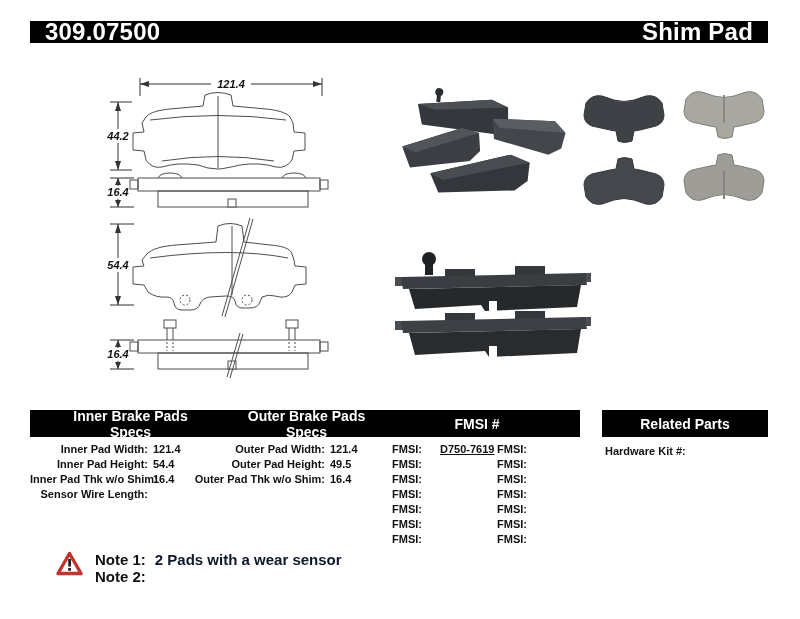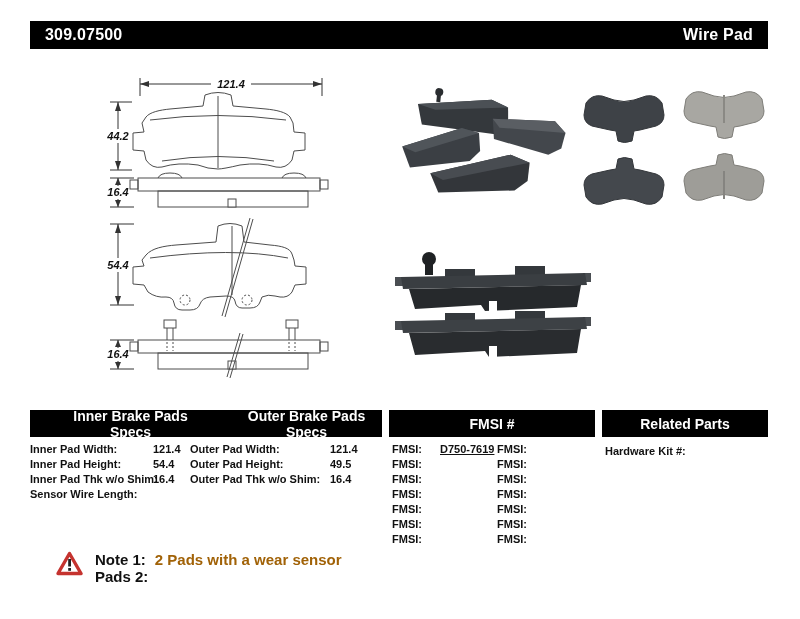--- a/index.html
+++ b/index.html
@@ -2,39 +2,39 @@
 <html><head>
 <meta charset="utf-8">
 <style>
   html,body { margin:0; padding:0; background:#fff; }
   .page {
     position:relative; width:800px; height:619px; background:#fff;
     font-family:"Liberation Sans", sans-serif; overflow:hidden;
   }
   
   .topbar {
-    position:absolute; left:30px; top:21px; width:738px; height:28px;
+    position:absolute; left:30px; top:21px; width:738px; height:22px;
     background:#000; color:#fff; display:flex; justify-content:space-between;
     align-items:center; padding:0 15px; box-sizing:border-box;
-    font-size:16px; font-weight:bold; letter-spacing:0.2px;
+    font-size:24px; font-weight:bold; letter-spacing:0.2px;
   }
   
   .thbar {
     position:absolute; top:410px; height:27px; background:#000; color:#fff;
     font-weight:bold; font-size:14px; display:flex; align-items:center;
     justify-content:center; box-sizing:border-box;
   }
   #bar-specs   { left:30px;  width:352px; }
   #bar-specs span { flex:1; text-align:center;padding-left:25px; }
-  #bar-fmsi    { left:389px; width:206px; }
+  #bar-fmsi    { left:374px; width:206px; }
   #bar-related { left:602px; width:166px; }
   
   .col { position:absolute; top:441px; }
   .spec-row { display:flex; height:15px; align-items:center; font-size:11px; font-weight:bold; color:#111; }
-  .spec-label { white-space:nowrap; }
+  .spec-label { text-align:right; white-space:nowrap; }
   .spec-value { padding-left:5px; white-space:nowrap; }
   #inner-col { left:30px; }  #inner-col .spec-label { width:118px; }
   #outer-col { left:190px; } #outer-col .spec-label { width:135px; }
   #fmsi-left  { left:392px; } #fmsi-right { left:497px; }
   #fmsi-left .spec-label, #fmsi-right .spec-label { width:40px; text-align:left; }
   #fmsi-left .spec-value { padding-left:8px;text-decoration:underline; }
   #related-col { left:605px; top:443px; }
   
   .note-icon { position:absolute; left:56px; top:551px; }
   .notes { position:absolute; left:95px; top:551px; font-size:15px; font-weight:bold; color:#111; }
@@ -48,21 +48,21 @@
   .arr { fill:#333; stroke:none; }
   svg { position:absolute; }
 </style>
 </head>
 <body>
 
 <div class="page">
 
   <div class="topbar">
     <span>309.07500</span>
-    <span>Wire Pad</span>
+    <span>Shim Pad</span>
   </div>
 
   <svg style="left:90px; top:70px;" width="262" height="315" viewBox="0 0 262 315">
     <defs>
       <pattern id="wm" width="54" height="15" patternUnits="userSpaceOnUse" patternTransform="rotate(-24)">
         <text x="1" y="11" class="wmtext">STOPTECH</text>
       </pattern>
     </defs>
 
     <g>
@@ -306,21 +306,21 @@
   </div>
 
   <svg class="note-icon" width="27" height="25" viewBox="0 0 27 25">
     <path d="M13.5 2.5 L25 22.5 H2 Z" fill="#fff" stroke="#c5332f" stroke-width="3.4" stroke-linejoin="round"></path>
     <rect x="12.2" y="8" width="2.8" height="7.5" fill="#222"></rect>
     <rect x="12.2" y="17" width="2.8" height="2.8" fill="#222"></rect>
   </svg>
   <div class="notes">
     <div class="note-row">
       <span>Note 1:</span>
-      <span class="note-value" id="note1-value" style="color: #a16207;">2 Pads with a wear sensor</span>
+      <span class="note-value" id="note1-value" style="color: #0f172a;">2 Pads with a wear sensor</span>
     </div>
     <div class="note-row">
-      <span>Pads 2:</span>
+      <span>Note 2:</span>
       <span class="note-value"></span>
     </div>
   </div>
 
 </div>
 
 </body></html>

